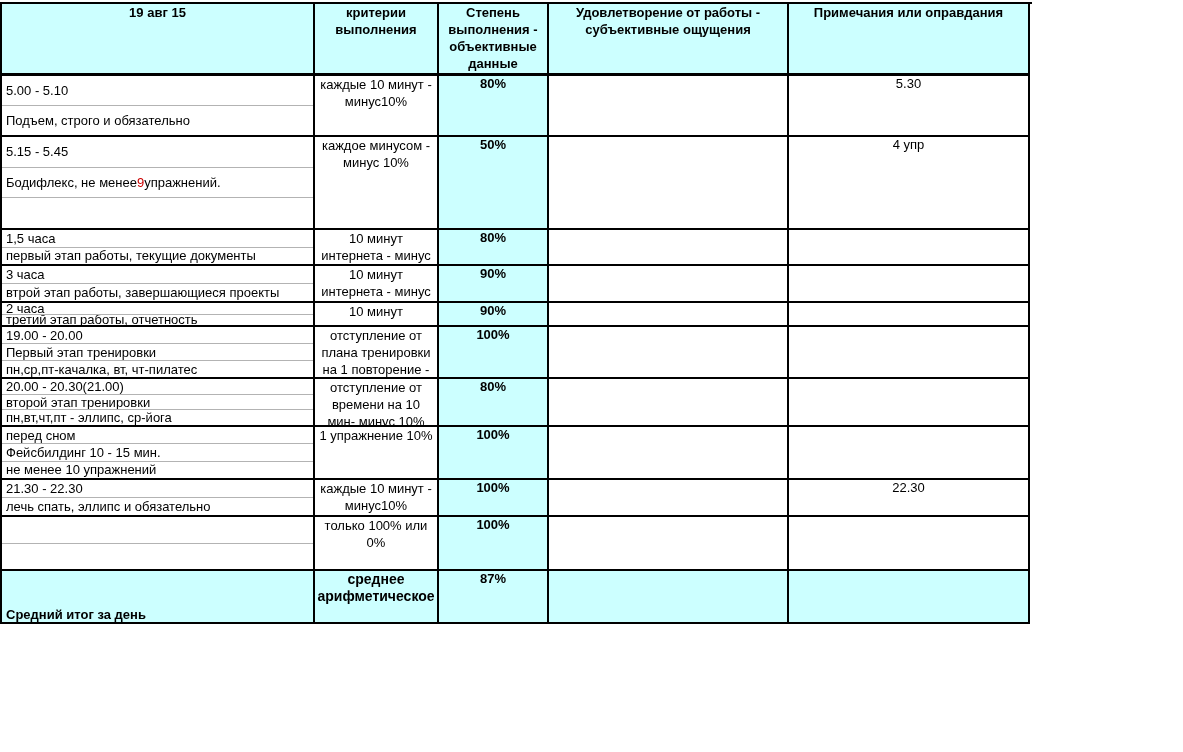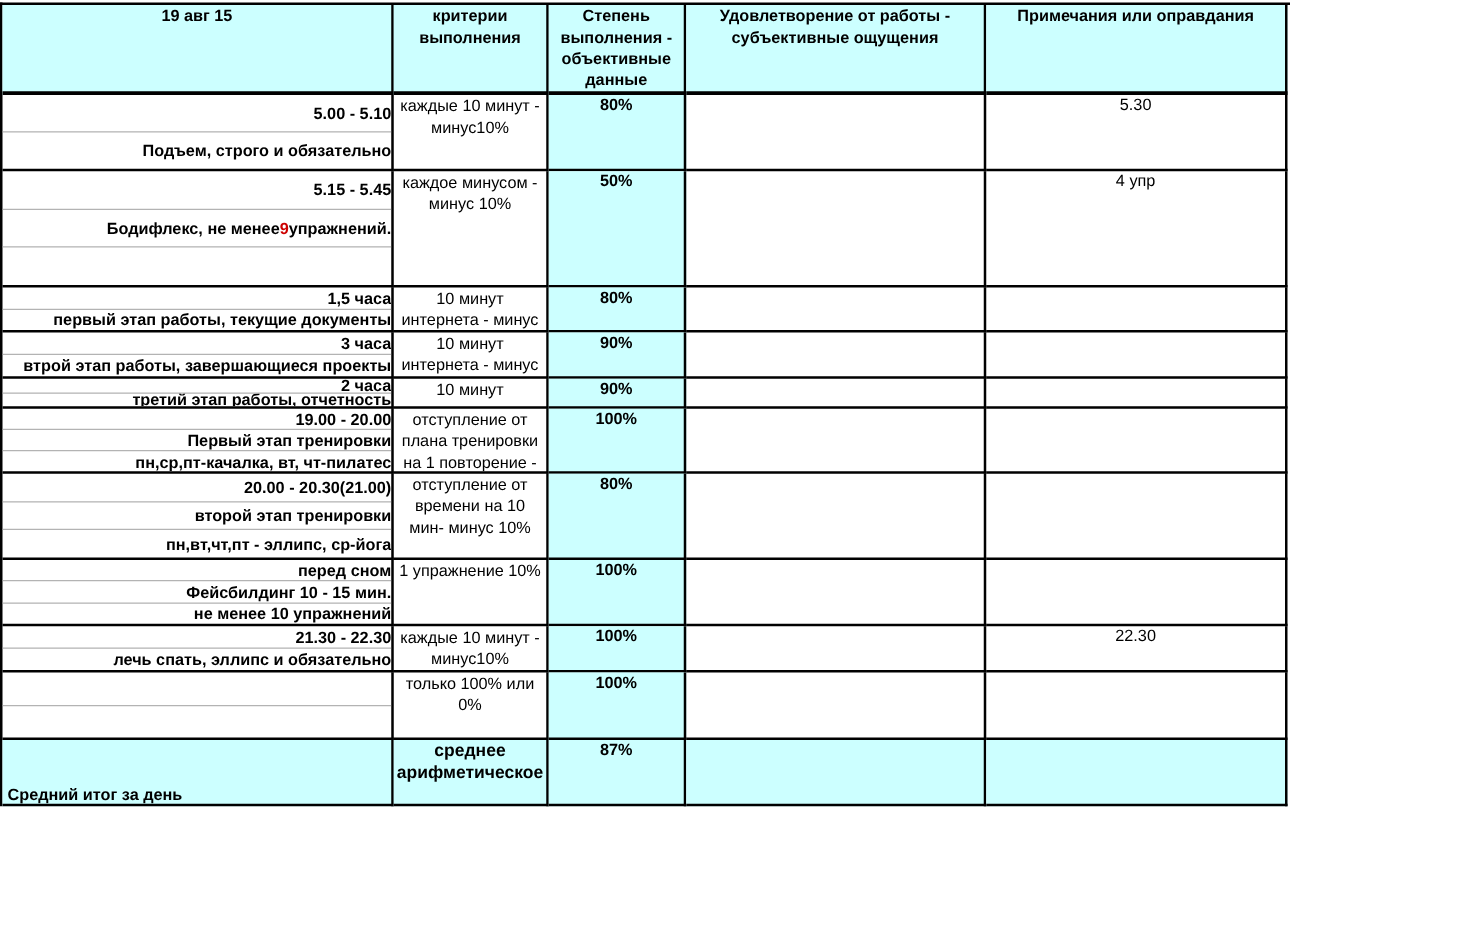--- a/index.html
+++ b/index.html
@@ -39,25 +39,24 @@
     text-align: center;
   }
   .hdr-row .cell { font-weight: bold; font-size: 13px; line-height: 17px; padding: 0 6px; }
   .cyan { background: #ccffff; }
   .stack { display: flex; flex-direction: column; }
   .subline {
     flex: 1;
     display: flex;
     align-items: center;
     padding-left: 4px;
-    font-weight: bold;
+    font-weight: normal;
     font-size: 13px;
     white-space: nowrap;
     overflow: hidden;
-    justify-content: flex-end;
   }
   .subline:not(:last-child) { border-bottom: 1px solid #b3b3b3; }
   .crit { font-size: 13px; line-height: 17px; padding: 0 2px; }
   .pct  { font-size: 13px; font-weight: bold; }
   .note { font-size: 13px; }
   .sum-row { height: 53px; }
   .sum-row .cell { background: #ccffff; }
   .sum-label {
     display: flex;
     align-items: flex-end;
@@ -225,21 +224,21 @@
           <div class="cell center pct cyan">
             <span>100%</span>
           </div>
           <div class="cell center">
             <span></span>
           </div>
           <div class="cell center note">
             <span></span>
           </div>
         </div>
-        <div class="row" style="height: 69px;">
+        <div class="row" style="height: 48px;">
           <div class="cell stack">
             <div class="subline">
               <span>20.00 - 20.30(21.00)</span>
             </div>
             <div class="subline">
               <span>второй этап тренировки</span>
             </div>
             <div class="subline">
               <span>пн,вт,чт,пт - эллипс, ср-йога</span>
             </div>

